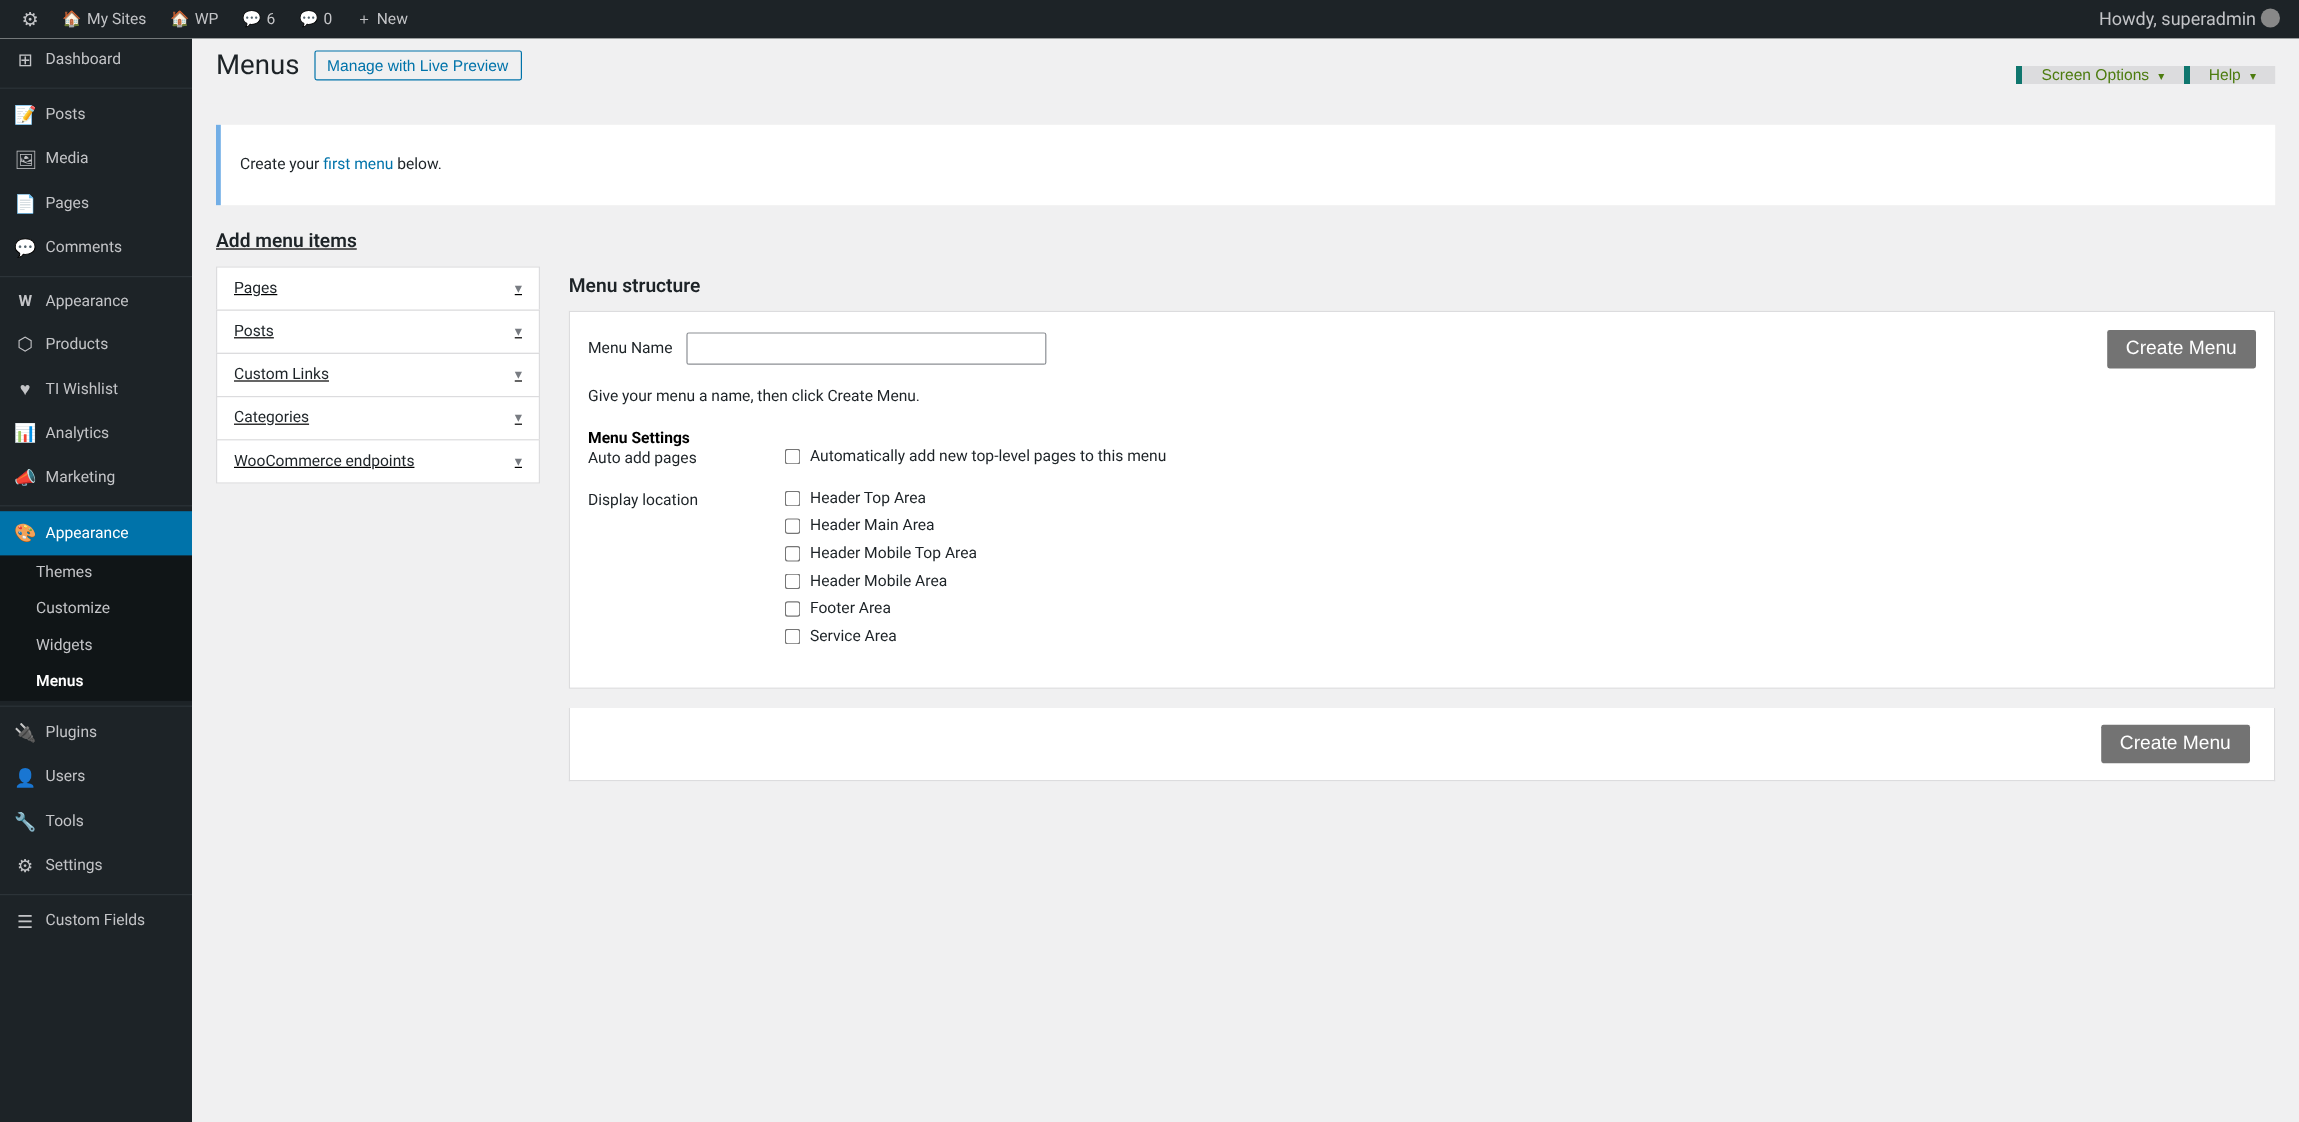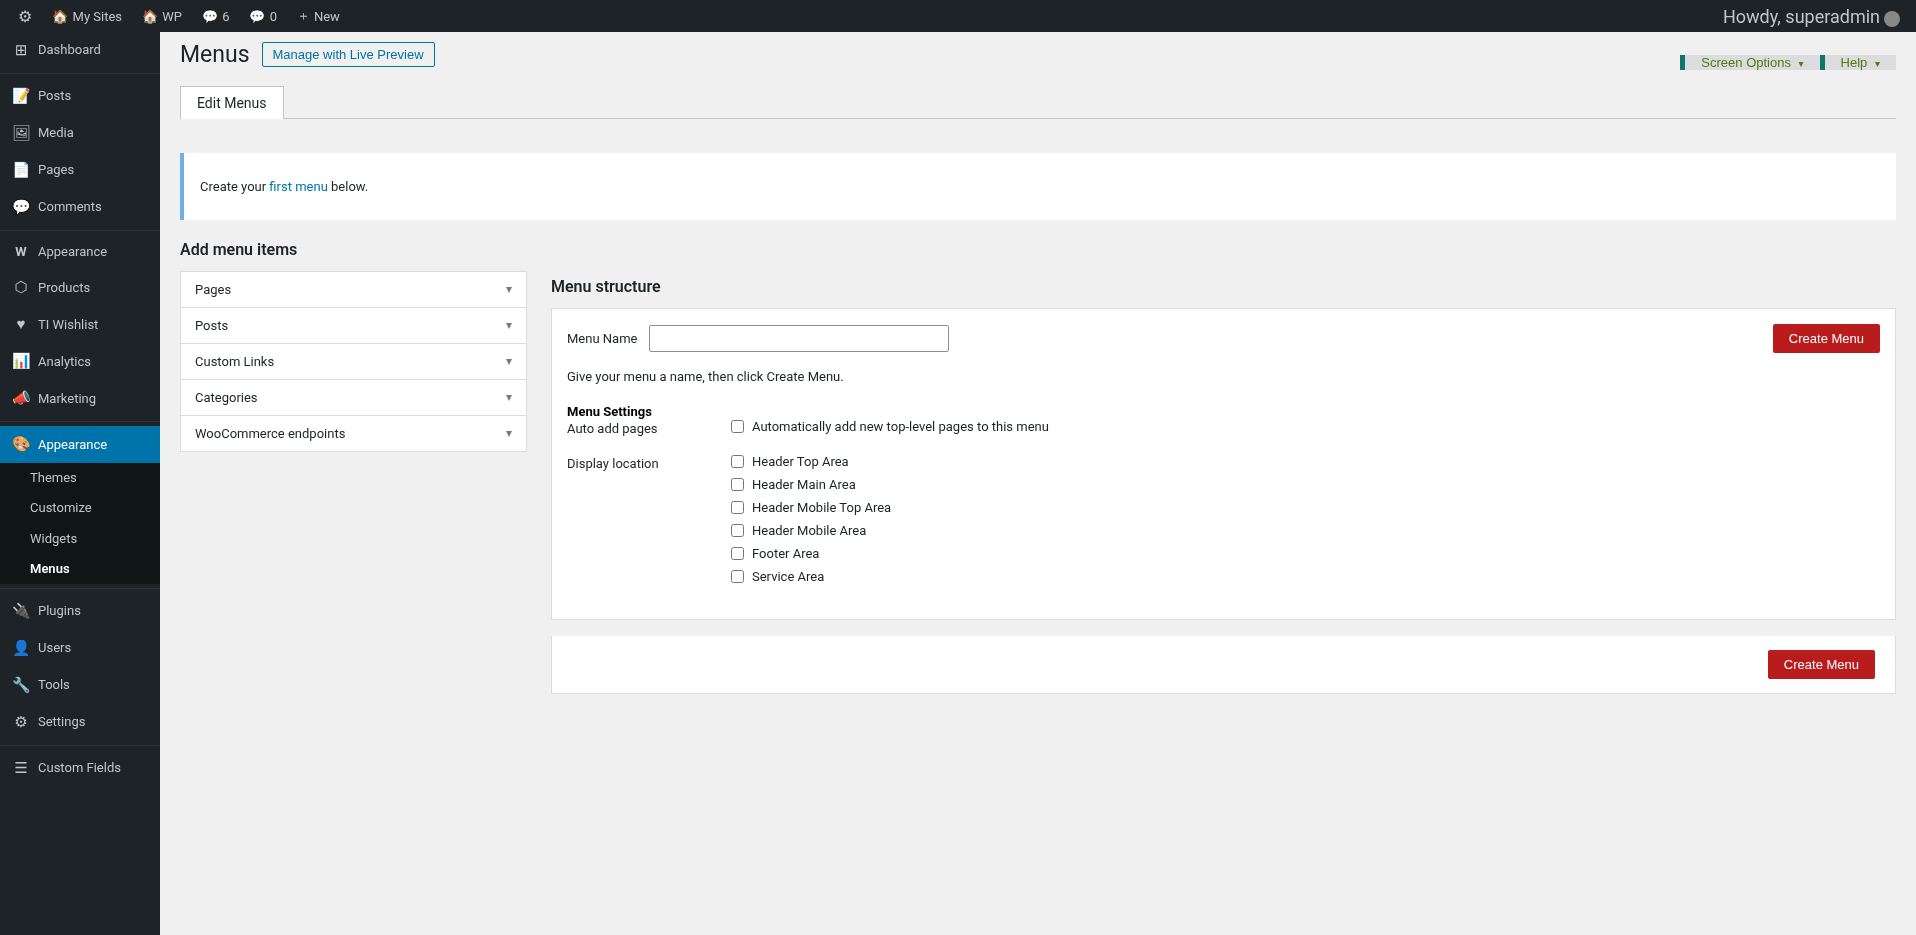--- a/index.html
+++ b/index.html
@@ -14,21 +14,21 @@
       align-items: center;
       padding: 0 8px;
       flex-shrink: 0;
       z-index: 100;
     }
     .adminbar-left { display: flex; align-items: center; gap: 0; flex: 1; }
     .adminbar-item {
       display: flex; align-items: center; gap: 4px; padding: 0 10px; height: 32px; color: #c3c4c7; font-size: 13px; cursor: pointer; white-space: nowrap;
     }
     .adminbar-icon { font-size: 16px; }
-    .adminbar-right { display: flex; align-items: flex-end; gap: 4px; color: #c3c4c7; font-size: 18px; padding-right: 8px; }
+    .adminbar-right { display: flex; align-items: flex-start; gap: 4px; color: #c3c4c7; font-size: 15px; padding-right: 8px; }
     .adminbar-avatar { width: 16px; height: 16px; background: #888; border-radius: 50%; display: inline-block; }
 
     
     .wp-layout { display: flex; flex: 1; overflow: hidden; }
 
     
     #adminmenu {
       background: #1d2327;
       width: 160px;
       flex-shrink: 0;
@@ -82,21 +82,21 @@
     
     .notice-info {
       background: #fff; border-left: 4px solid #72aee6; padding: 26px 16px; margin-bottom: 20px; font-size: 13px; color: #1d2327;
     }
     .notice-info a { color: #0073aa; text-decoration: none; }
 
     
     .menus-layout { display: flex; gap: 24px; align-items: flex-start; }
 
     
-    .add-menu-items { width: 347px; flex-shrink: 0; }
+    .add-menu-items { width: 270px; flex-shrink: 0; text-decoration: underline; }
     .add-menu-items h3 { font-size: 16px; font-weight: 600; color: #1d2327; margin-bottom: 12px; }
     .accordion-section {
       background: #fff; border: 1px solid #dcdcde; margin-bottom: -1px;
     }
     .accordion-header {
       display: flex; align-items: center; justify-content: space-between; padding: 10px 14px; cursor: pointer; font-size: 13px; color: #1d2327; font-weight: 400;
     }
     .accordion-arrow { color: #787c82; font-size: 12px; }
 
     
@@ -106,21 +106,21 @@
       background: #fff; border: 1px solid #dcdcde; padding: 15px; margin-bottom: 16px;
     }
 
     
     .menu-name-row {
       display: flex; align-items: center; gap: 12px; margin-bottom: 16px;
     }
     .menu-name-label { font-size: 13px; color: #1d2327; white-space: nowrap; font-weight: 400; }
     .menu-name-input { flex: 1; max-width: 300px; padding: 5px 8px; border: 1px solid #8c8f94; border-radius: 2px; font-size: 13px; color: #1d2327; }
     .create-menu-btn {
-      background: #b91c1c; color: #fff; border: none; padding: 7px 16px; font-size: 13px; cursor: pointer; border-radius: 2px; margin-left: auto;
+      background: #737373; color: #fff; border: none; padding: 7px 16px; font-size: 16px; cursor: pointer; border-radius: 2px; margin-left: auto;
     }
 
     .menu-hint { font-size: 13px; color: #1d2327; margin-bottom: 20px; }
     .settings-row { display: flex; gap: 24px; margin-bottom: 12px; }
     .settings-label { width: 140px; flex-shrink: 0; font-size: 13px; color: #1d2327; padding-top: 2px; }
     .settings-content { flex: 1; }
     .checkbox-row { display: flex; align-items: center; gap: 8px; margin-bottom: 8px; font-size: 13px; color: #1d2327; }
     .checkbox-row input[type="checkbox"] { margin: 0; cursor: pointer; }
 
     
@@ -270,23 +270,20 @@
             <span>Screen Options</span>
             <span class="dropdown-arrow">▾</span>
           </button>
           <button class="help-btn">
             <span>Help</span>
             <span class="dropdown-arrow">▾</span>
           </button>
         </div>
       </div>
 
-      <div class="nav-tab-wrapper">
-        <a class="nav-tab active">Edit Menus</a>
-      </div>
     </div>
 
     <div class="wrap">
 
       <div class="notice-info">
         <span>Create your </span><a href="#">first menu</a><span> below.</span>
       </div>
 
       <div class="menus-layout">
 

